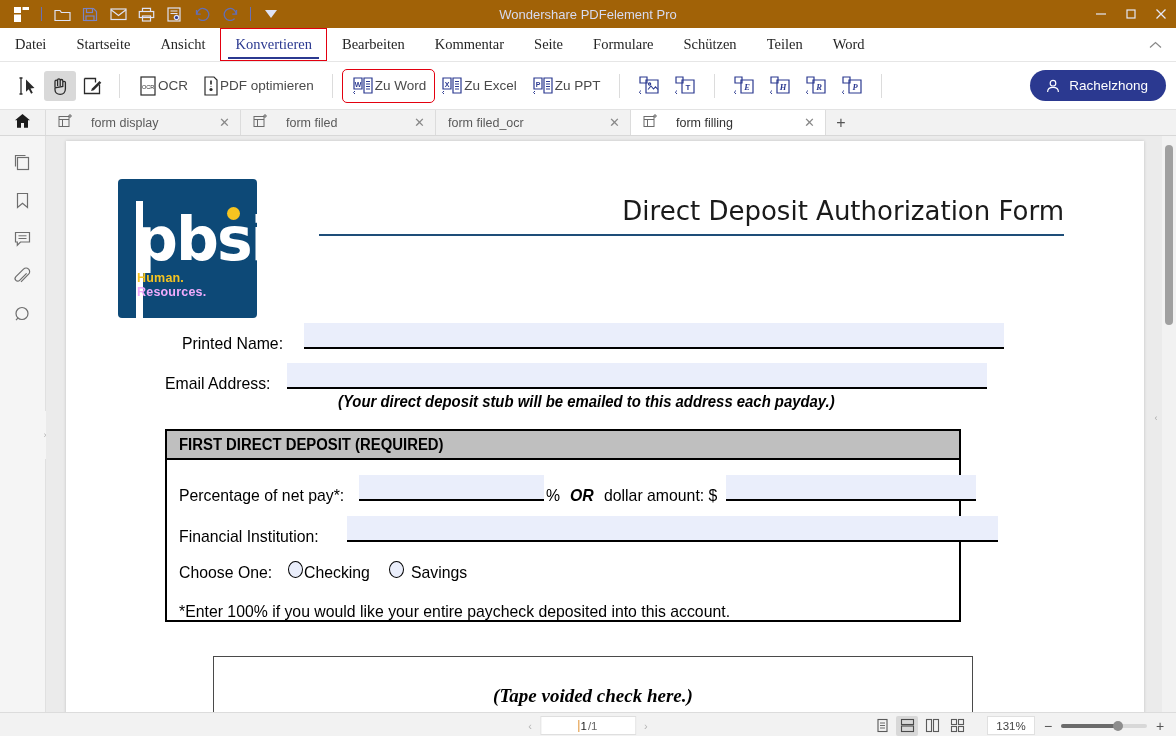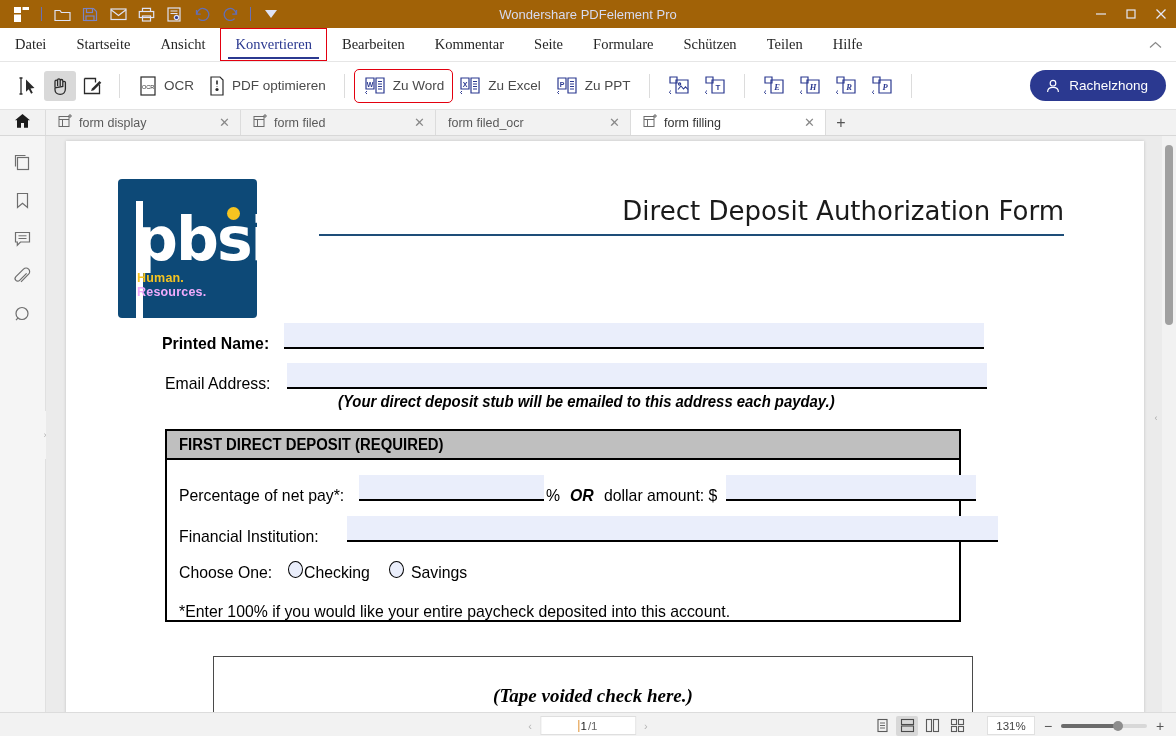--- a/index.html
+++ b/index.html
@@ -93,21 +93,21 @@
     display: flex;
     align-items: center;
     padding: 0 10px 0 12px;
     border-bottom: 1px solid #e3e3e3;
   }
   .rb-group { display: flex; align-items: center; }
   .rb-sep { width: 1px; height: 24px; background: #dcdcdc; margin: 0 11px; }
   .rb-btn {
     height: 30px;
     display: flex; align-items: center;
-    gap: 6px;
+    gap: 0;
     padding: 0 7px;
     border-radius: 3px;
     color: #4a4a4a;
     font-size: 13.5px;
     white-space: nowrap;
   }
   .rb-btn.iconly { padding: 0 5px; }
   .rb-btn.sel { background: #d9d9d9; }
   .rb-btn.redbox { outline: 1.5px solid #e3000f; outline-offset: 1px; }
   .rb-icon { display: flex; align-items: center; justify-content: center; }
@@ -136,21 +136,21 @@
   }
   .home-tab {
     width: 46px;
     display: flex; align-items: center; justify-content: center;
     border-right: 1px solid #dcdcdc;
   }
   .doc-tab {
     width: 195px;
     display: flex;
     align-items: center;
-    gap: 7px;
+    gap: 19px;
     padding: 0 8px 0 12px;
     border-right: 1px solid #dcdcdc;
     color: #5a5a5a;
     position: relative;
   }
   .doc-tab.active { background: #fff; color: #333; }
   .doc-tab .tname { flex: 1; overflow: hidden; text-overflow: ellipsis; white-space: nowrap; }
   .doc-tab .tclose { color: #888; font-size: 13px; padding: 0 2px; }
   .tab-add {
     width: 30px;
@@ -526,21 +526,21 @@
   <div class="menu-item">Datei</div>
   <div class="menu-item">Startseite</div>
   <div class="menu-item">Ansicht</div>
   <div class="menu-item active redbox">Konvertieren</div>
   <div class="menu-item">Bearbeiten</div>
   <div class="menu-item">Kommentar</div>
   <div class="menu-item">Seite</div>
   <div class="menu-item">Formulare</div>
   <div class="menu-item">Schützen</div>
   <div class="menu-item">Teilen</div>
-  <div class="menu-item">Hilfe</div>
+  <div class="menu-item">Word</div>
   <div class="menu-collapse">
     <svg width="13" height="8" viewBox="0 0 13 8" fill="none" stroke="#888" stroke-width="1.2">
         <path d="M1 6.5L6.5 1.5 12 6.5"></path>
       </svg>
   </div>
 </div>
 
 <div class="ribbon">
   <div class="rb-group">
     <div class="rb-btn iconly">
@@ -808,21 +808,21 @@
           <div class="dot"></div>
           <div class="tagline">
             <span class="hum">Human.</span>
             <span class="res">Resources.</span>
           </div>
         </div>
 
         <div class="doc-title">Direct Deposit Authorization Form</div>
         <div class="title-rule"></div>
 
-        <div class="fieldrow" style="left:96px; top:182px; width:870px;font-weight:bold;">
+        <div class="fieldrow" style="left:116px; top:182px; width:870px;">
           <div class="flabel" style="width:122px;">Printed Name:</div>
           <div class="fline" style="width:700px;"></div>
         </div>
 
         <div class="fieldrow" style="left:99px; top:222px; width:870px;">
           <div class="flabel" style="width:122px;">Email Address:</div>
           <div class="fline" style="width:700px;"></div>
         </div>
         <div class="note-italic" style="left:272px; top:252px;">(Your direct deposit stub will be emailed to this address each payday.)</div>
 

